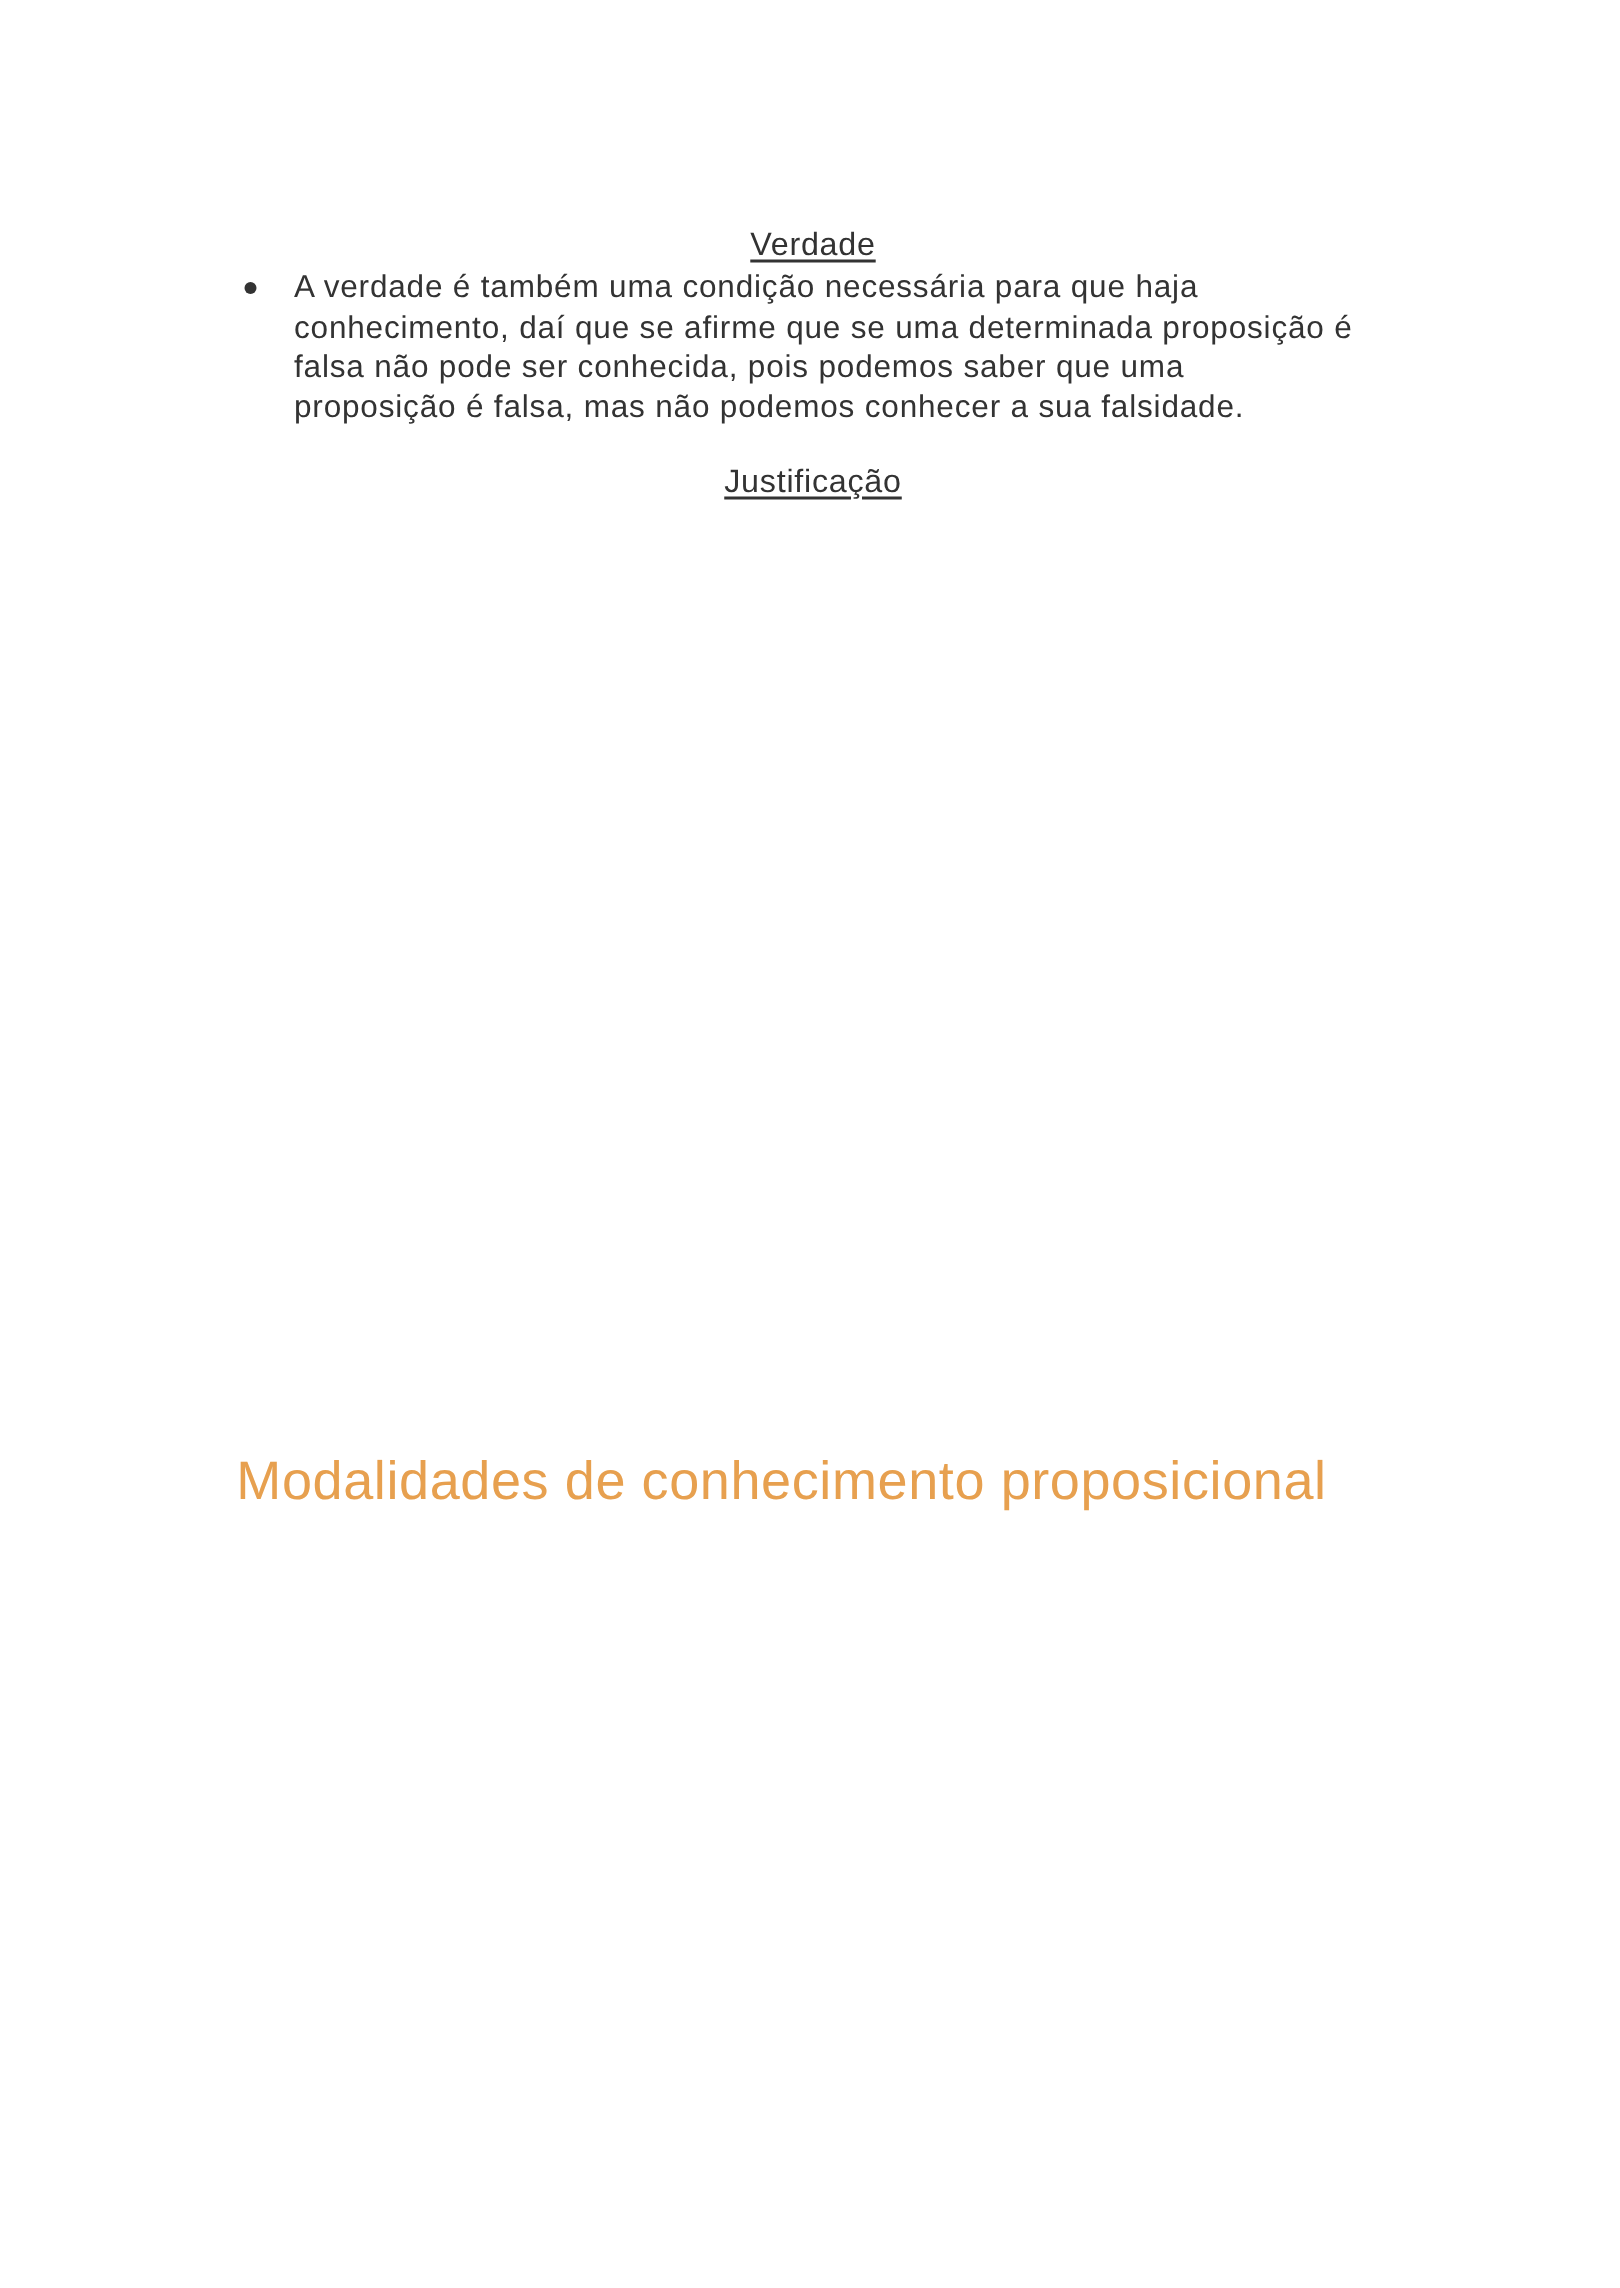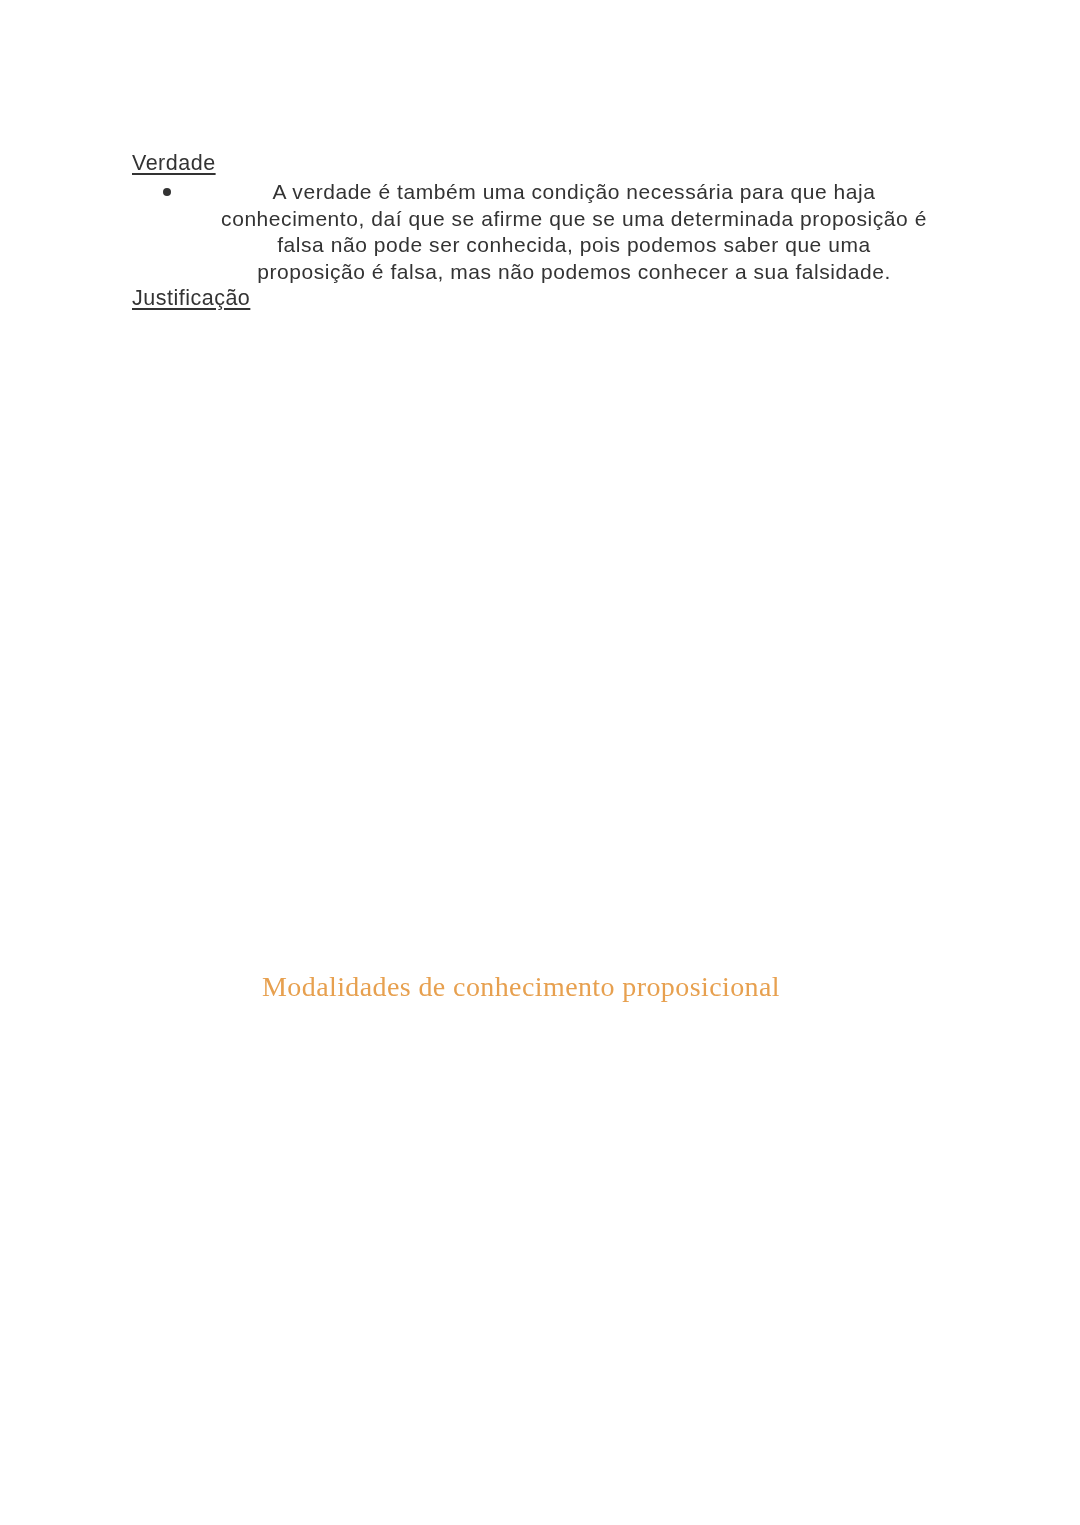--- a/index.html
+++ b/index.html
@@ -22,36 +22,37 @@
   .doc-section h2 {
     margin: 0;
     font-size: 21.5px;
     line-height: 27px;
     font-weight: 400;
     color: #333333;
     text-decoration: underline;
     text-decoration-thickness: 1.5px;
     text-underline-offset: 3px;
     letter-spacing: 0.5px;
+    text-align: center;
   }
   .doc-section + .doc-section {
+    margin-top: 23px;
   }
   .doc-section ul {
     list-style: none;
     margin: 2px 0 0 0;
     padding: 0;
   }
   .doc-section li {
     position: relative;
     padding-left: 64px;
     font-size: 21px;
     line-height: 26.5px;
     letter-spacing: 0.55px;
     white-space: pre-line;
-    text-align: center;
   }
   .doc-section li::before {
     content: "";
     position: absolute;
     left: 31px;
     top: 9px;
     width: 8px;
     height: 8px;
     border-radius: 50%;
     background: #333333;
@@ -60,26 +61,25 @@
     position: absolute;
     top: 971px;
     left: 0;
     width: 1080px;
     text-align: center;
     transform: translateX(-19px);
   }
   .subtitle {
     margin: 0;
     display: inline-block;
-    font-size: 28px;
+    font-size: 36px;
     line-height: 32px;
     font-weight: 400;
     letter-spacing: 0.4px;
     color: #e7a04f;
-    font-family: Liberation Serif, serif;
   }
 </style>
 </head>
 <body>
 
 <div class="page">
   <div class="content">
 
     <section class="doc-section">
       <h2>Verdade</h2>

